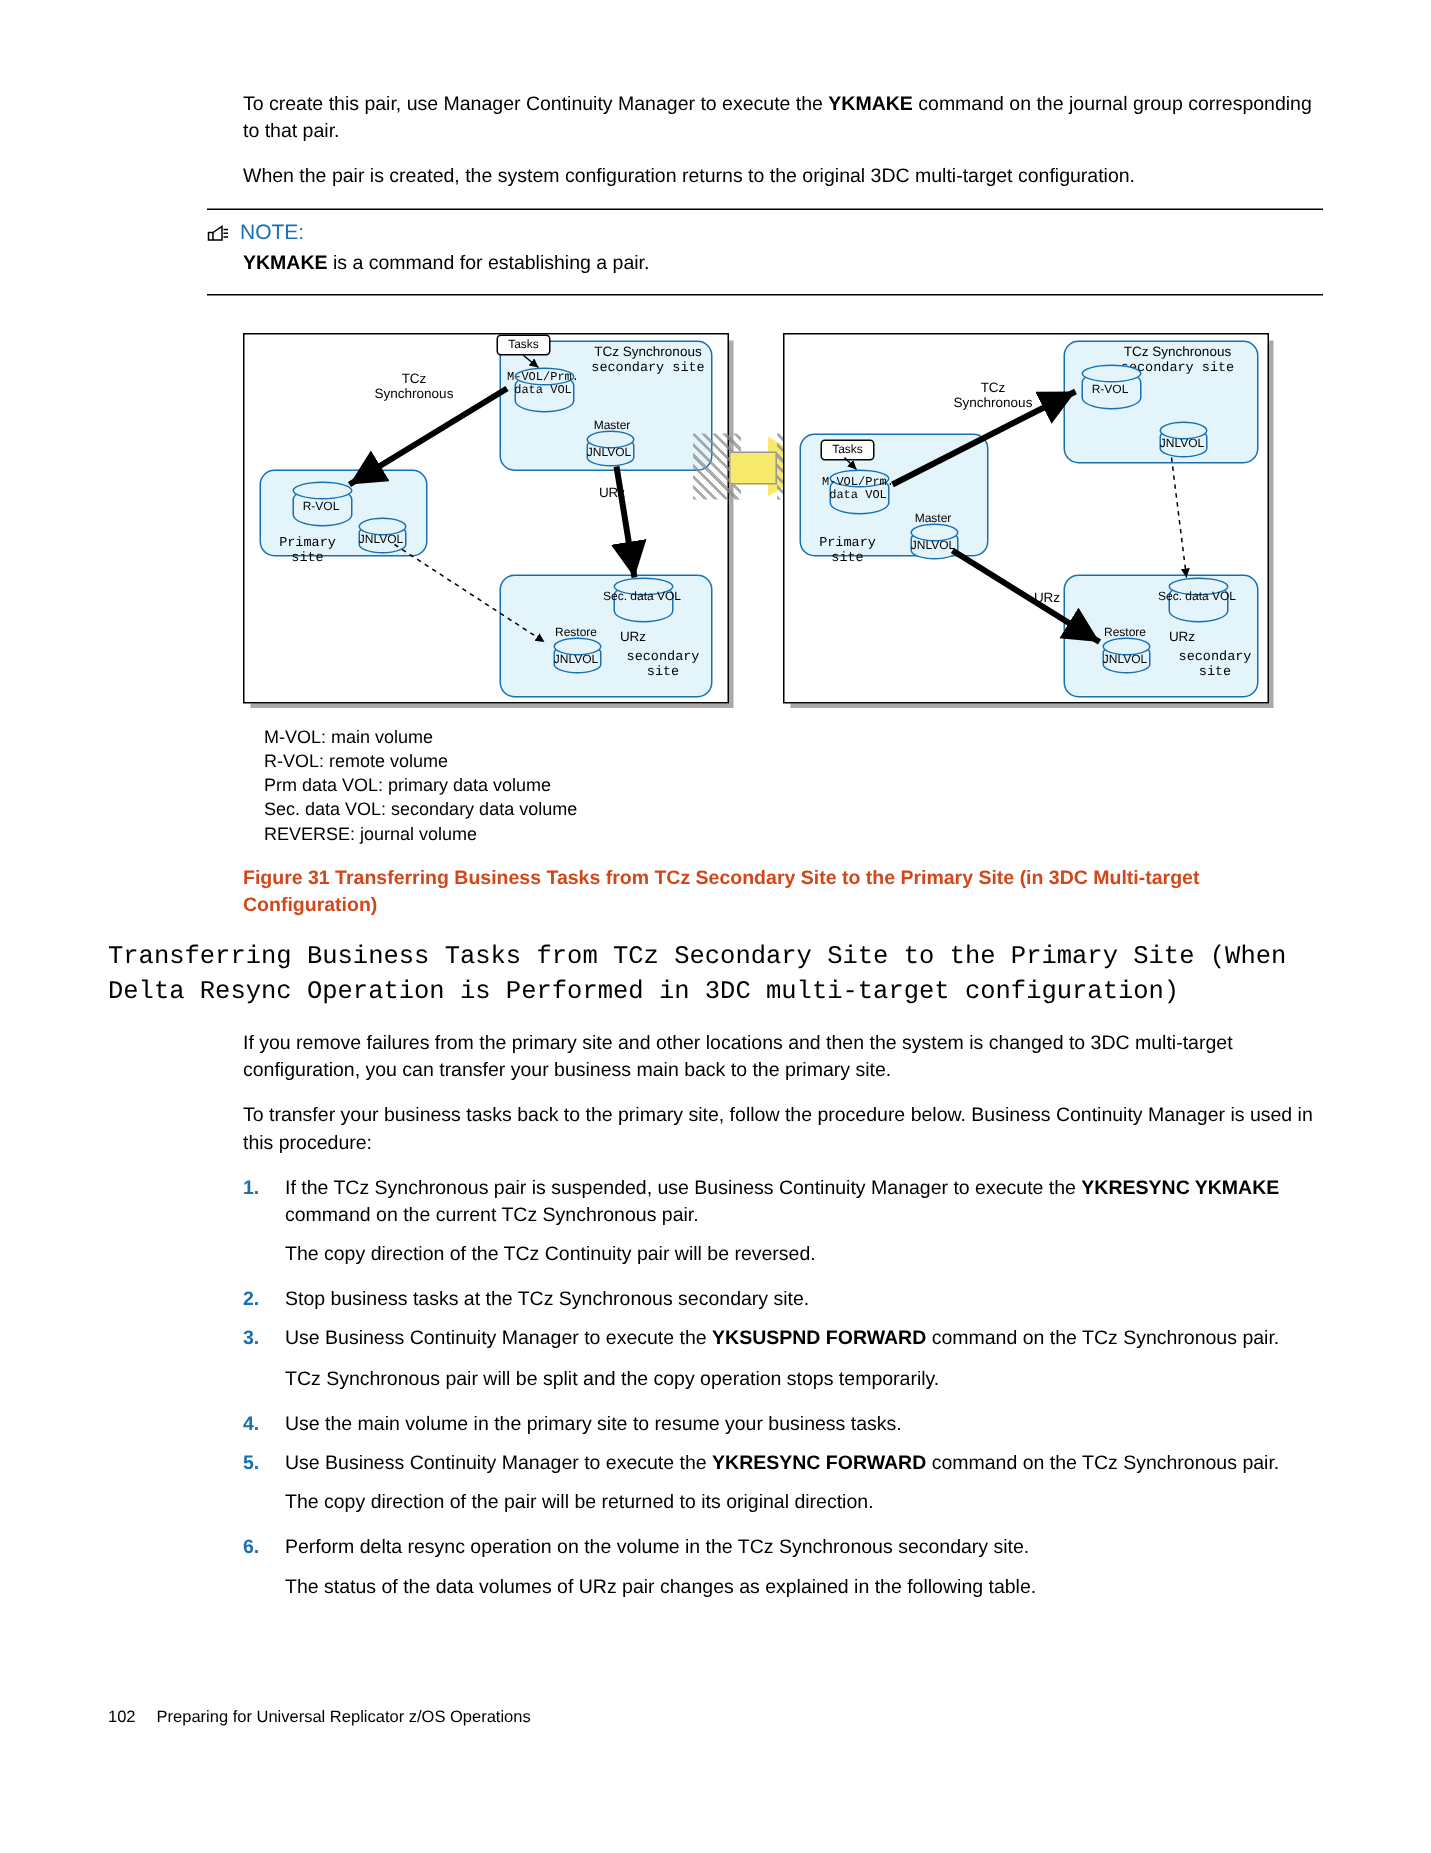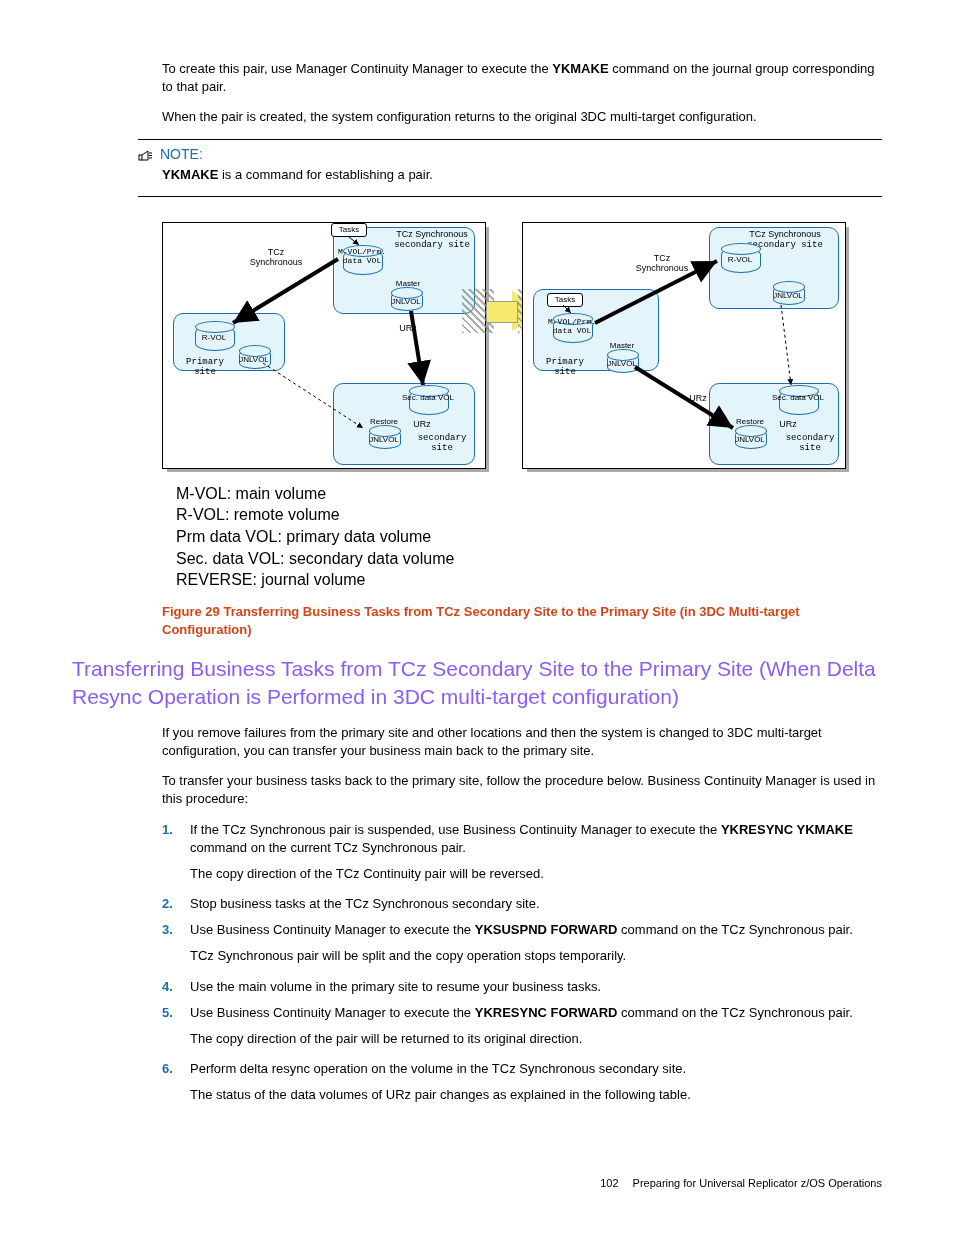--- a/index.html
+++ b/index.html
@@ -45,25 +45,26 @@
     font-size: 14px;
   }
   .figure-caption {
     color: #d14719;
     font-weight: bold;
     margin: 12px 0 16px 0;
     font-size: 13px;
     line-height: 1.4;
   }
   .section-heading {
-    color: #8b5cf6;
-    font-size: 21px;
+    color: #000000;
+    font-size: 17px;
     font-weight: normal;
     margin: 6px 0 12px 0;
     line-height: 1.35;
+    font-family: Liberation Mono, monospace;
   }
   ol.steps {
     margin: 0;
     padding: 0;
     list-style: none;
     counter-reset: step;
   }
   ol.steps > li {
     counter-increment: step;
     position: relative;
@@ -80,25 +81,24 @@
     font-weight: bold;
   }
   .follow {
     margin-top: 8px;
   }
   .footer {
     margin-top: 72px;
     font-size: 11px;
     display: flex;
     gap: 14px;
-    justify-content: flex-end;
   }
   .footer .pg { }
   .legend-block {
-    font-size: 16px;
+    font-size: 12px;
     margin-top: 6px;
     line-height: 1.35;
   }
   
   .diagram-wrap {
     margin: 20px 0 6px 0;
   }
   .diagram {
     position: relative;
     height: 260px;
@@ -310,21 +310,21 @@
     <div class="legend-block" style="margin-left:104px;">
       <div>M-VOL: main volume</div>
       <div>R-VOL: remote volume</div>
       <div>Prm data VOL: primary data volume</div>
       <div>Sec. data VOL: secondary data volume</div>
       <div>REVERSE: journal volume</div>
     </div>
   </div>
 
   <div class="indent">
-    <div class="figure-caption">Figure 29 Transferring Business Tasks from TCz Secondary Site to the Primary Site (in 3DC Multi-target Configuration)</div>
+    <div class="figure-caption">Figure 31 Transferring Business Tasks from TCz Secondary Site to the Primary Site (in 3DC Multi-target Configuration)</div>
   </div>
 
   <div class="section-heading">Transferring Business Tasks from TCz Secondary Site to the Primary Site (When Delta Resync Operation is Performed in 3DC multi-target configuration)</div>
 
   <div class="indent">
     <p>If you remove failures from the primary site and other locations and then the system is changed to 3DC multi-target configuration, you can transfer your business main back to the primary site.</p>
     <p>To transfer your business tasks back to the primary site, follow the procedure below. Business Continuity Manager is used in this procedure:</p>
 
     <ol class="steps">
       <li>

